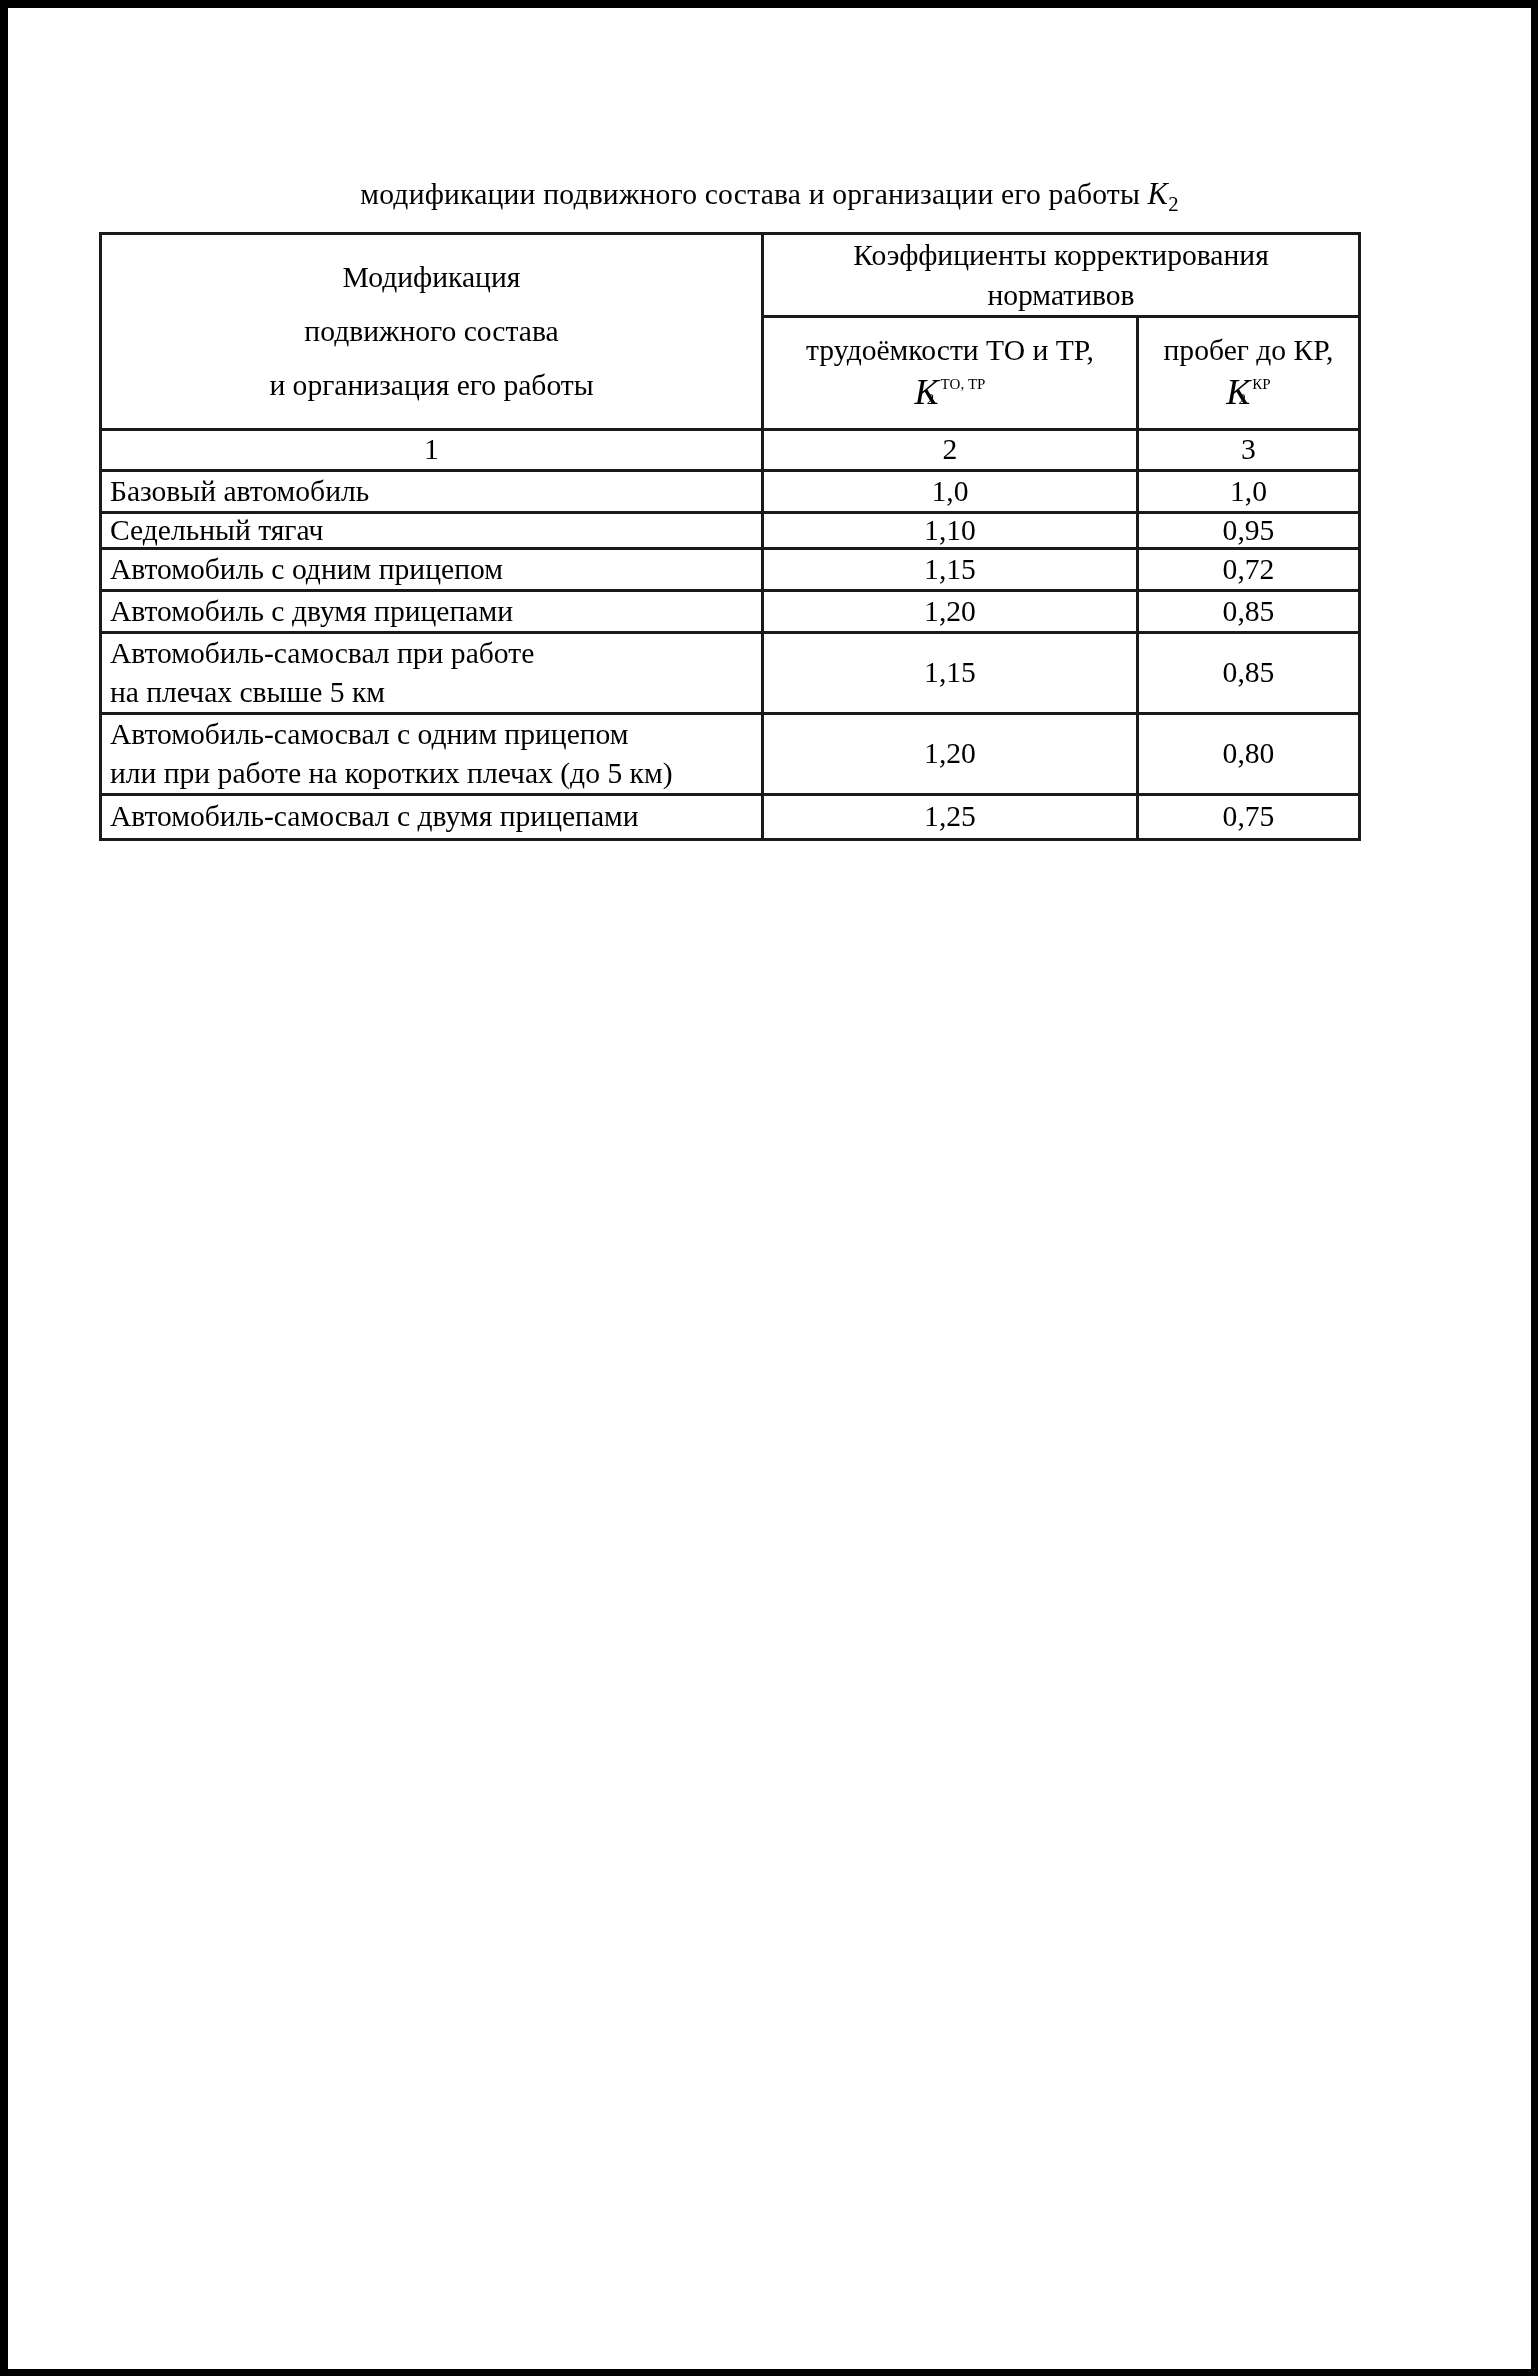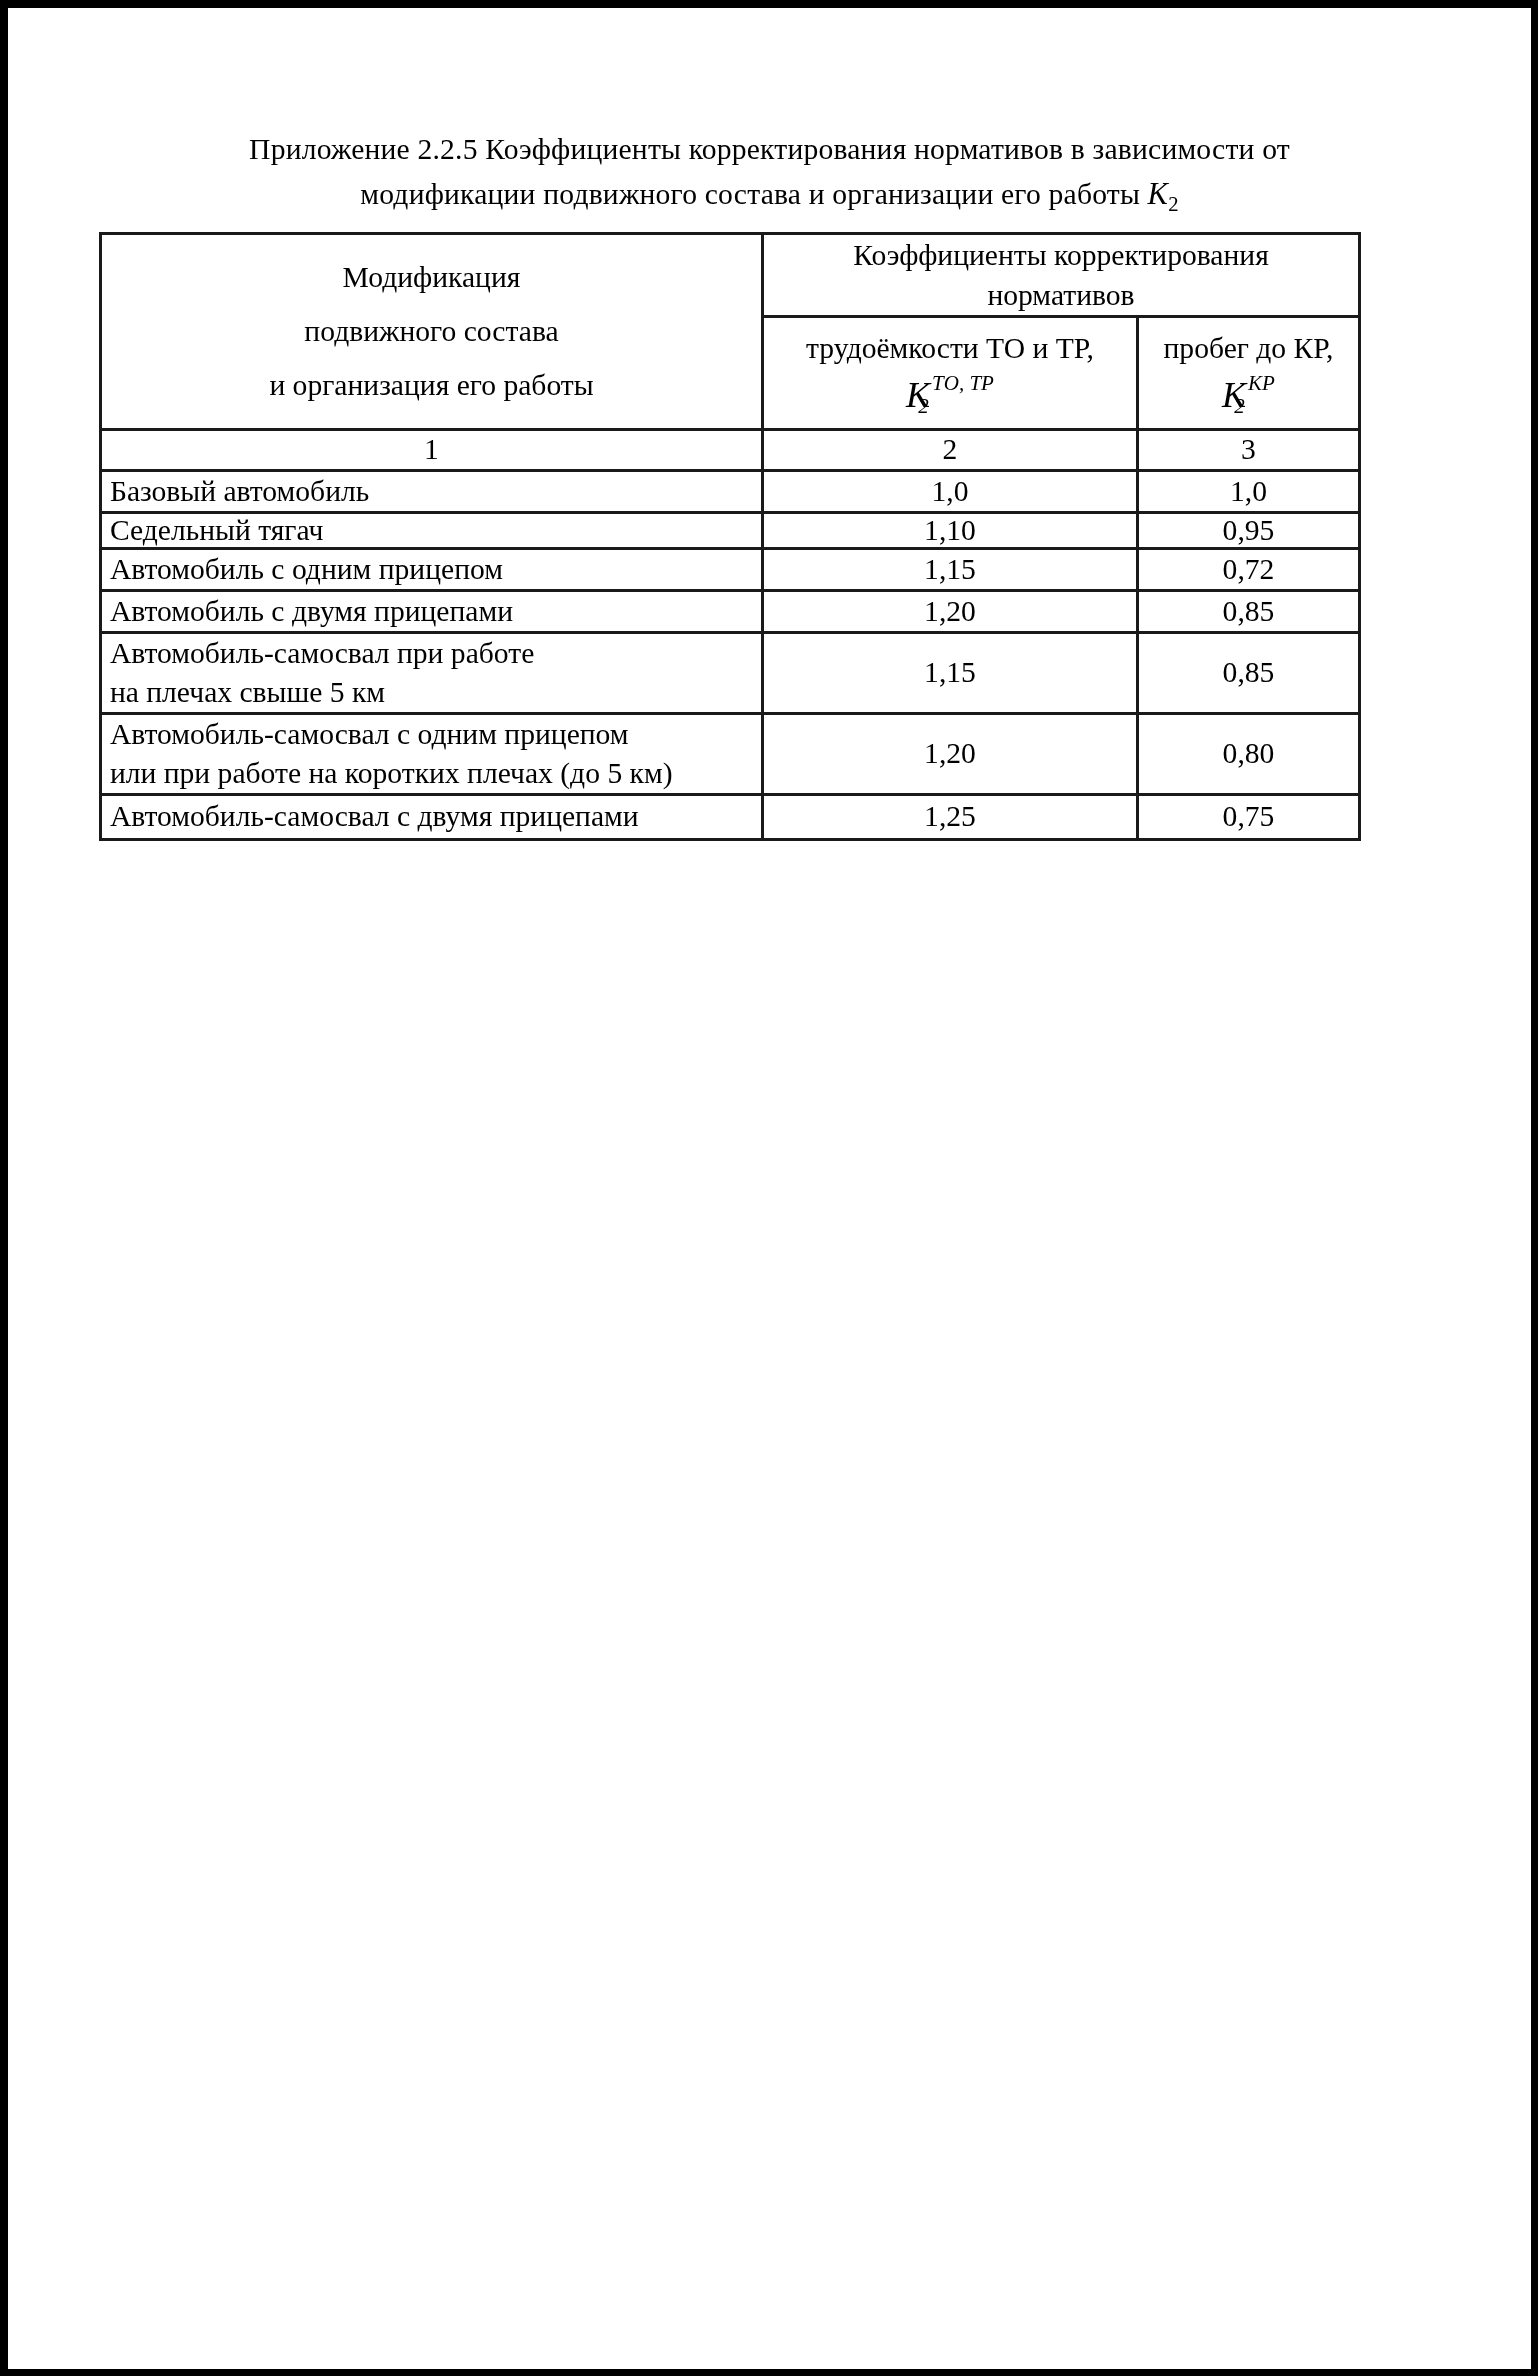--- a/index.html
+++ b/index.html
@@ -58,31 +58,30 @@
     line-height: 1;
   }
   .kstack {
     display: inline-flex;
     flex-direction: column;
     text-align: left;
     line-height: 1.05;
     margin-left: 2px;
   }
   .kstack .ksup, .kstack .ksub {
-    font-style: italic;
-    font-size: 21px;
+    font-size: 15px;
     display: block;
   }
   .kstack .ksub { margin-left: -13.8px; }
 </style>
 </head>
 <body>
 
 <div class="title">
-  <span>Приложение 2.2.5 Коэффициенты корректирования нормативов в зависимости от</span><br>
+  <br>
   <span>модификации подвижного состава и организации его работы</span>
   <span class="k-inline"><span>K</span><sub>2</sub></span>
 </div>
 
 <table class="doc-table">
   <colgroup>
     <col style="width:662px">
     <col style="width:375px">
     <col style="width:222px">
   </colgroup>

